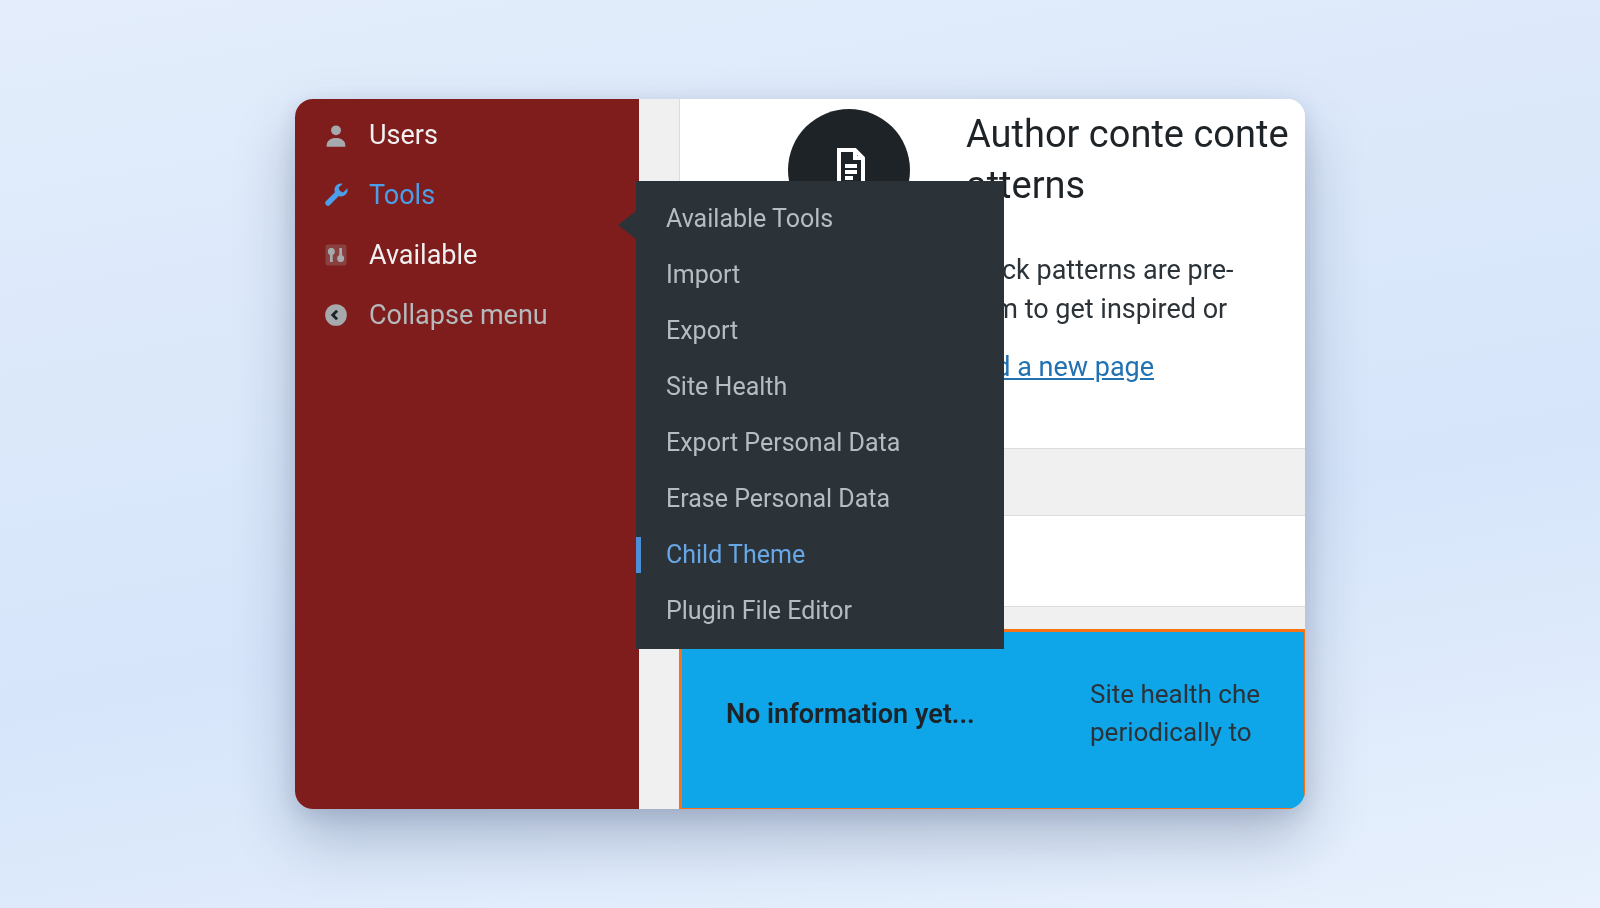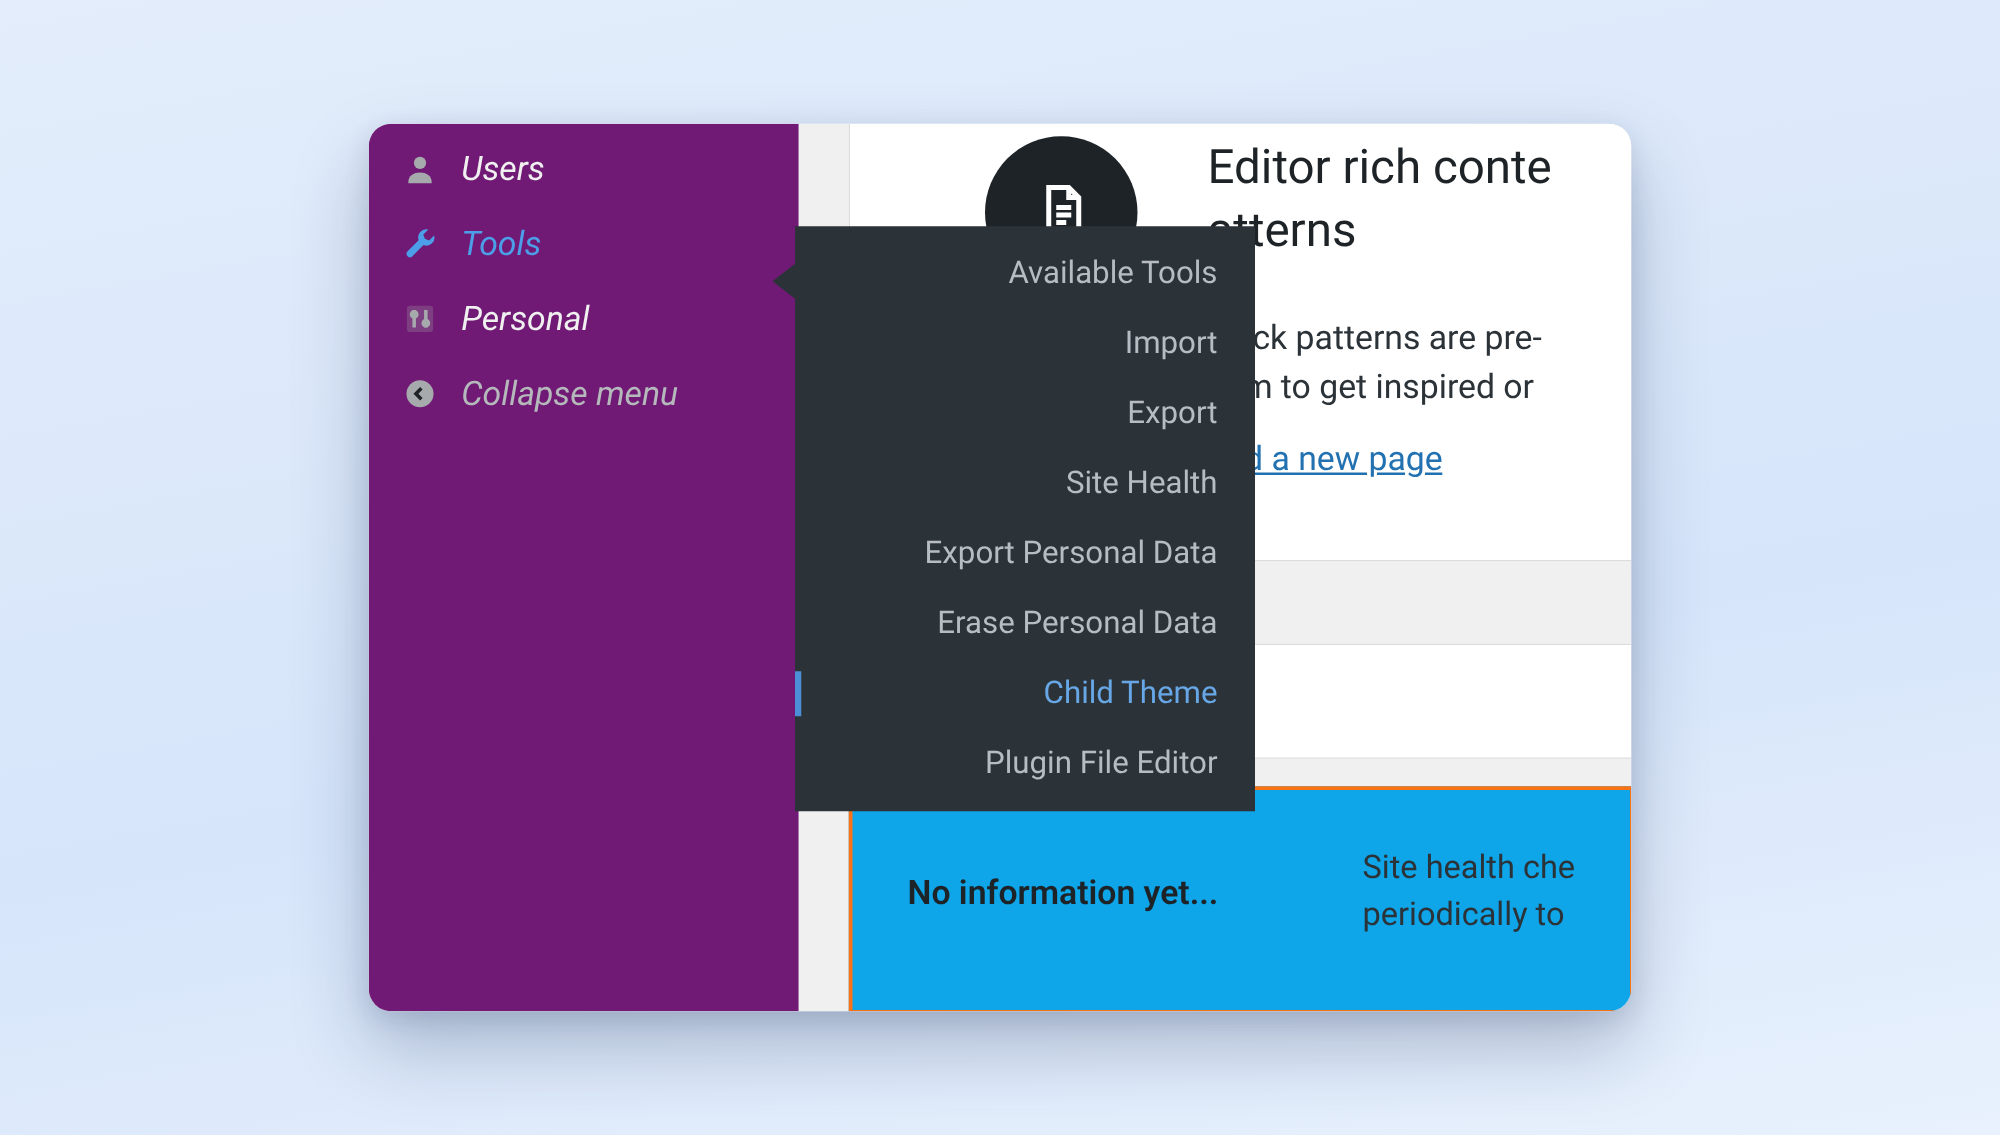--- a/index.html
+++ b/index.html
@@ -17,24 +17,23 @@
     background: #ffffff;
     border-radius: 18px;
     overflow: hidden;
     box-shadow: 0 30px 60px rgba(20,40,80,0.25), 0 6px 20px rgba(20,40,80,0.12);
     position: relative;
     display: flex;
   }
   
   .sidebar {
     width: 344px;
-    background: #701a75;
+    background: #7f1d1d;
     color: #f0f0f1;
     padding-top: 6px;
-    font-style: italic;
   }
   .side-item {
     display: flex;
     align-items: center;
     gap: 18px;
     padding: 14px 22px 14px 26px;
     font-size: 27px;
     font-weight: 400;
     color: #f0f0f1;
     cursor: pointer;
@@ -75,21 +74,20 @@
     z-index: 4;
     padding: 10px 0;
   }
   .fly-item {
     position: relative;
     padding: 13px 30px 13px 30px;
     font-size: 25px;
     color: #b6bcc2;
     cursor: pointer;
     line-height: 1.2;
-    text-align: right;
   }
   .fly-item.active {
     color: #67a7e6;
   }
   .fly-item.active::before {
     content: "";
     position: absolute;
     left: 0;
     top: 10px;
     bottom: 10px;
@@ -241,21 +239,21 @@
     <div class="side-item">
       <span class="icon">
         <svg width="28" height="28" viewBox="0 0 24 24" fill="none" stroke="currentColor" stroke-width="2.4">
           <rect x="3" y="3" width="18" height="18" rx="2" fill="rgba(167,170,173,0.25)" stroke="none"></rect>
           <line x1="8" y1="6" x2="8" y2="18"></line>
             <circle cx="8" cy="9" r="1.8" fill="currentColor"></circle>
           <line x1="16" y1="6" x2="16" y2="18"></line>
             <circle cx="16" cy="15" r="1.8" fill="currentColor"></circle>
         </svg>
       </span>
-      <span>Personal</span>
+      <span>Available</span>
     </div>
 
     <div class="side-item side-item-collapse">
       <span class="icon">
         <svg width="26" height="26" viewBox="0 0 24 24" fill="none" stroke="#b5b9bc" stroke-width="2.2">
           <circle cx="12" cy="12" r="10" fill="#a7aaad" stroke="none"></circle>
           <polyline points="13,8 9,12 13,16" stroke="#1d2327" stroke-width="2.6" fill="none"></polyline>
         </svg>
       </span>
       <span>Collapse menu</span>
@@ -283,21 +281,21 @@
           <svg width="48" height="48" viewBox="0 0 24 24" fill="none" stroke="#ffffff" stroke-width="2">
             <path d="M7 3h8l4 4v14H7z"></path>
             <path d="M15 3v4h4"></path>
             <line x1="10" y1="11" x2="16" y2="11"></line>
             <line x1="10" y1="14" x2="16" y2="14"></line>
             <line x1="10" y1="17" x2="14" y2="17"></line>
           </svg>
         </span>
       </div>
       <div class="hero-text">
-        <div class="hero-title"><span>Editor rich conte</span></div>
+        <div class="hero-title"><span>Author conte conte</span></div>
         <div class="hero-title"><span>atterns</span></div>
       </div>
       <div class="hero-sub">
         <div><span>lock patterns are pre-</span></div>
         <div><span>em to get inspired or</span></div>
       </div>
       <a class="hero-link"><span>dd a new page</span></a>
     </div>
 
     <div class="spacer-bar"></div>

